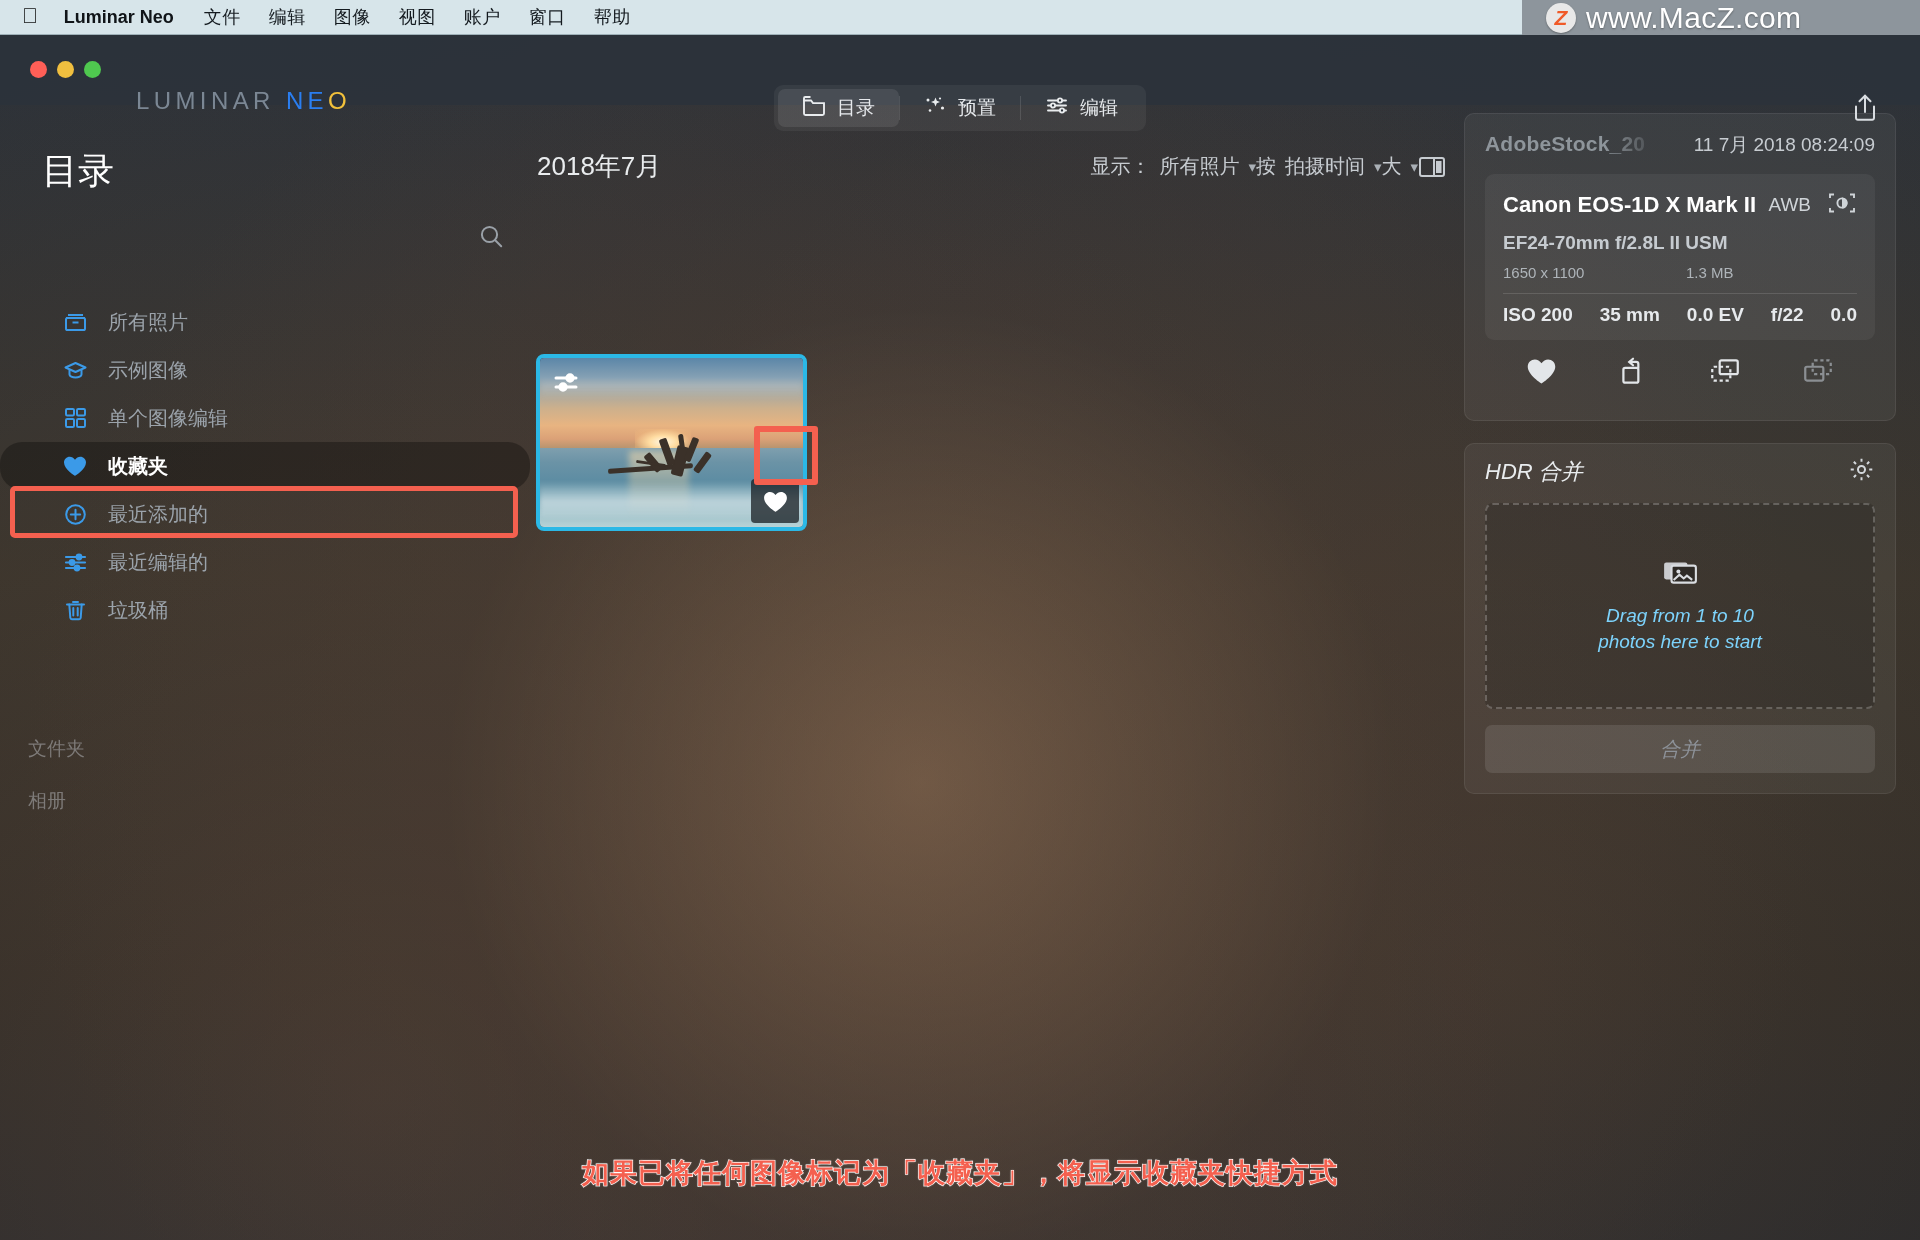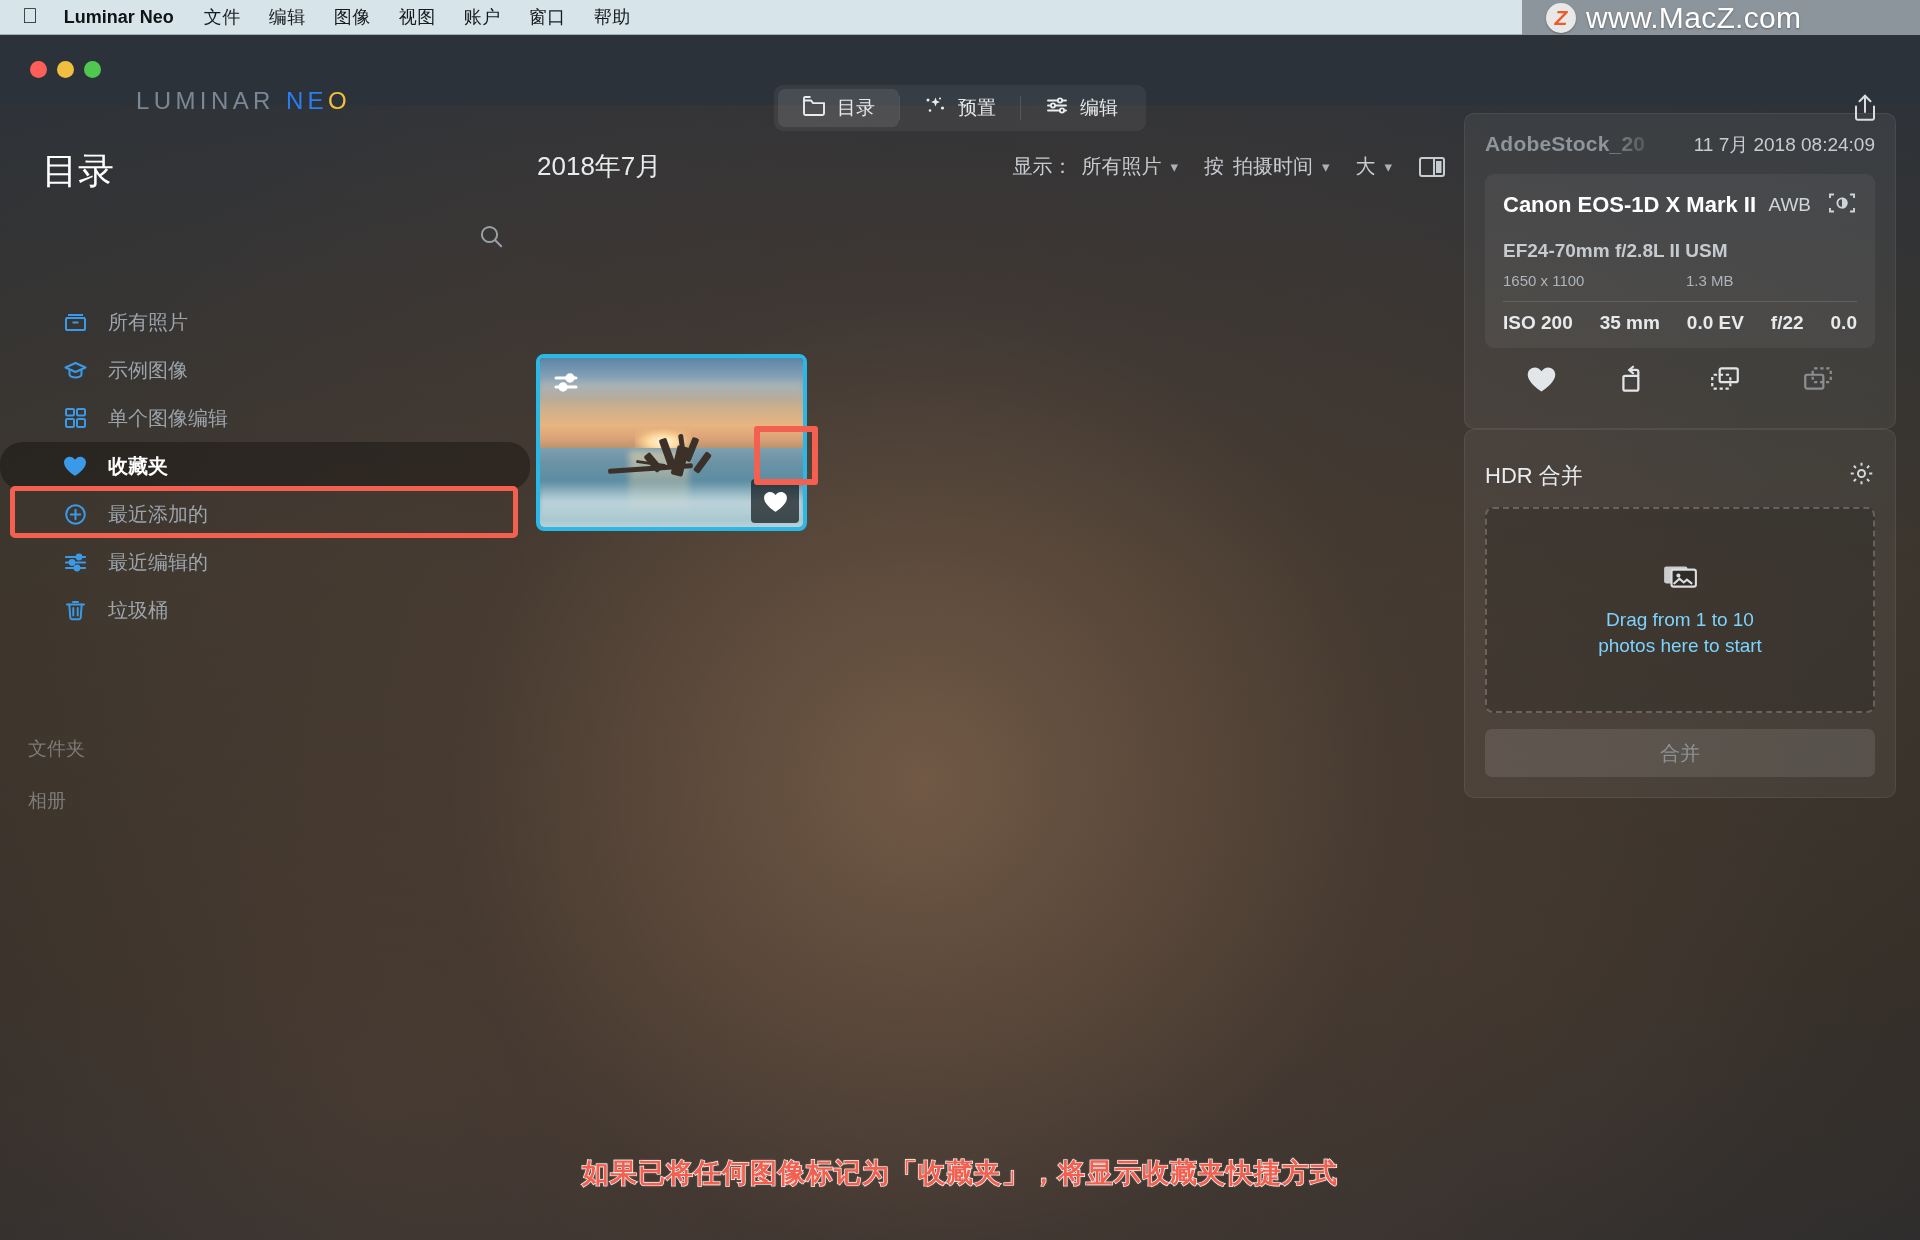--- a/index.html
+++ b/index.html
@@ -113,21 +113,21 @@
     position: absolute; left: 10px; top: 381px; width: 508px; height: 52px;
     border: 5px solid #f4604f; border-radius: 5px; pointer-events: none; z-index: 16;
   }
   .sect { position: absolute; left: 28px; font-size: 19px; color: #7d7a78; }
   .sect.folders { top: 631px; }
   .sect.albums  { top: 683px; }
 
   
   .content-head { position: absolute; left: 530px; top: 70px; width: 930px; height: 90px; z-index: 14; }
   .month { position: absolute; left: 7px; top: 44px; font-size: 26px; color: #e9ecee; }
-  .ctrls { position: absolute; right: 14px; top: 48px; display: flex; align-items: center; gap: 26px;
+  .ctrls { position: absolute; right: 14px; top: 48px; display: flex; align-items: center; 
            color: #c7ccd1; font-size: 20px; white-space: nowrap; }
   .ctrl { display: flex; align-items: center; gap: 9px; }
   .chev { font-size: 15px; color: #aab0b6; }
 
   
   .thumb {
     position: absolute; left: 536px; top: 319px; width: 271px; height: 177px;
     border: 4px solid #2bb8e6; border-radius: 8px; overflow: hidden; z-index: 14;
     background: #23394a;
   }
@@ -168,28 +168,28 @@
   .info-head { display: flex; justify-content: space-between; align-items: baseline; }
   .fname { font-size: 21px; color: #8e959b; font-weight: bold; letter-spacing: .2px;
            white-space: nowrap; overflow: hidden; width: 176px;
            -webkit-mask-image: linear-gradient(90deg,#000 68%, rgba(0,0,0,0));
            mask-image: linear-gradient(90deg,#000 68%, rgba(0,0,0,0)); }
   .fdate { font-size: 19px; color: #c7ccd1; }
   .exif { margin-top: 16px; background: rgba(255,255,255,0.055); border-radius: 9px; padding: 16px 18px 14px; }
   .exif-row1 { display: flex; align-items: center; justify-content: space-between; }
   .camera { font-size: 22px; color: #fff; font-weight: bold; }
   .awb { font-size: 19px; color: #cfd4d8; margin-left: auto; margin-right: 16px; }
-  .lens { font-size: 19px; color: #c6cbd0; font-weight: bold; margin-top: 20px; }
+  .lens { font-size: 19px; color: #c6cbd0; font-weight: bold; margin-top: 12px; }
   .dims { display: flex; margin-top: 10px; font-size: 15px; color: #aeb4b9; }
   .dims span:first-child { width: 183px; }
   .hr { height: 1px; background: rgba(255,255,255,0.13); margin: 12px 0 10px; }
   .shot { display: flex; justify-content: space-between; font-size: 19px; color: #e7eaed; font-weight: bold; }
   .actions { display: flex; justify-content: space-around; align-items: center; padding: 16px 10px 14px; }
 
-  .hdr-card { padding: 30px 20px 20px; }
+  .hdr-card { margin-top: 22px; padding: 12px 20px 20px; font-style: italic; }
   .hdr-head { display: flex; justify-content: space-between; align-items: center; }
   .hdr-title { font-size: 22px; color: #e9ecee; }
   .dropzone {
     margin-top: 16px; height: 206px; border: 2px dashed rgba(255,255,255,0.22);
     border-radius: 8px; background: rgba(0,0,0,0.16);
     display: flex; flex-direction: column; align-items: center; justify-content: center; gap: 12px;
   }
   .dz-text { font-size: 19px; color: #7dd3fc; text-align: center; line-height: 1.35; }
   .merge-btn {
     margin-top: 16px; height: 48px; border-radius: 7px;

